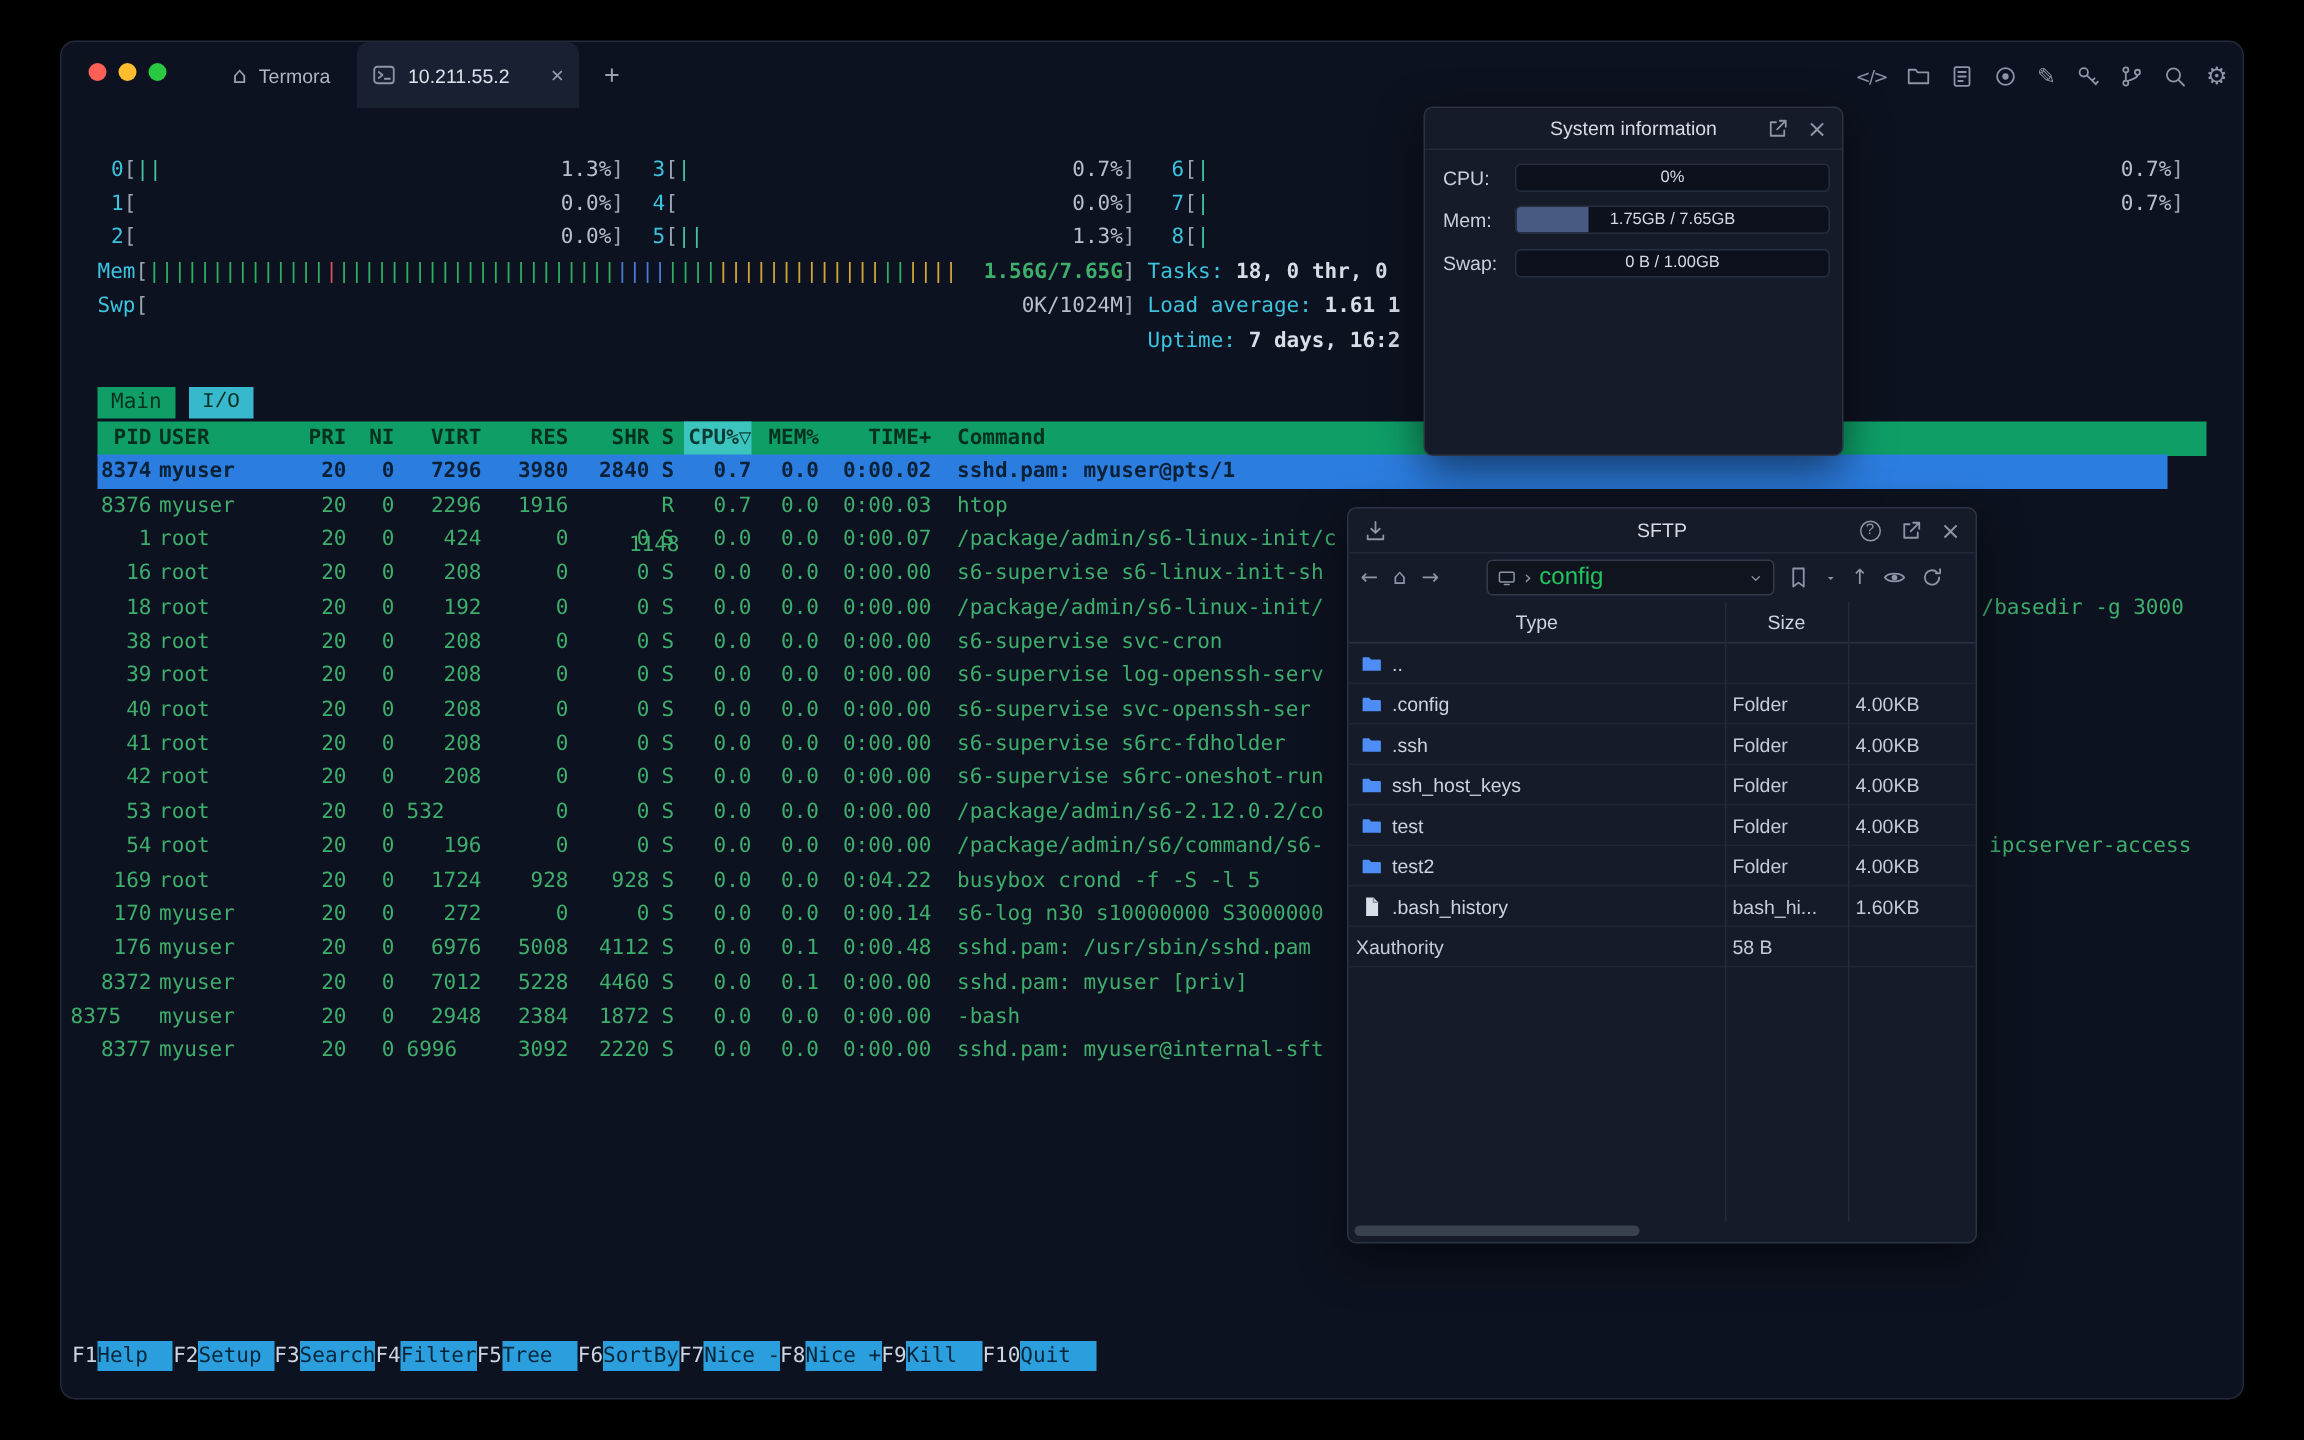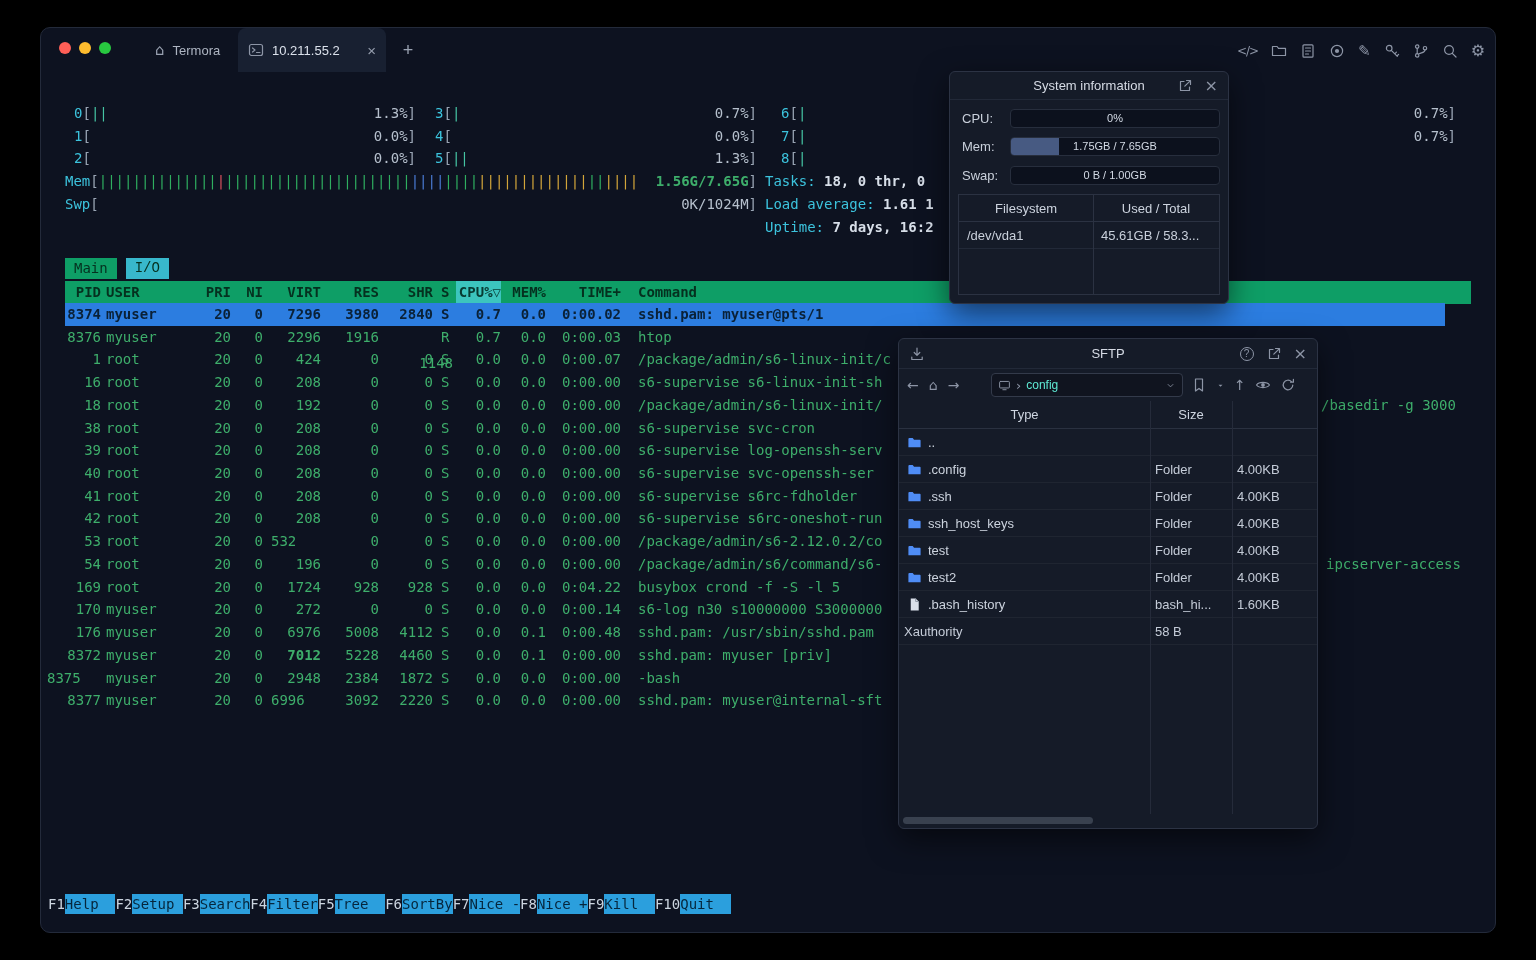--- a/index.html
+++ b/index.html
@@ -86,21 +86,21 @@
 
   
   .sftp{left:857px;top:310px;width:420px;height:491px;}
   .stoolbar{position:absolute;left:0;top:30px;width:100%;height:32px;display:flex;align-items:center;}
   .navicons{position:absolute;left:8px;display:flex;gap:10px;align-items:center;}
   .navicons .ticon{font-size:14px;color:var(--icon-gray);}
   .addrbar{position:absolute;left:92px;width:192px;height:24px;background:#10141f;
     border:1px solid #333a4a;border-radius:4px;display:flex;align-items:center;gap:5px;padding:0 6px;}
   .addrbar .icn svg{width:13px;height:13px;}
   .bsep{color:#8d95a6;font-size:13px;font-family:"DejaVu Sans",sans-serif;}
-  .bpath{color:#5eead4;font-size:12px;}
+  .bpath{color:#22c55e;font-size:16px;}
   .addrsp{flex:1;}
   .righticons{position:absolute;left:292px;display:flex;gap:9px;align-items:center;}
   .righticons .ticon{font-size:14px;color:var(--icon-gray);}
   .caret svg{width:9px;height:9px;}
   .sthead{position:absolute;left:0;top:62px;width:100%;height:28px;display:grid;
     grid-template-columns:251px 82px 1fr;border-bottom:1px solid #2a3140;}
   .sthead span{display:flex;align-items:center;justify-content:center;color:#ced5e0;}
   .sftprows{position:absolute;left:0;top:90px;width:100%;}
   .frow{display:grid;grid-template-columns:251px 82px 1fr;height:27px;border-bottom:1px solid #1f2531;}
   .fnamewrap{display:flex;align-items:center;gap:6px;padding-left:8px;overflow:hidden;}
@@ -423,21 +423,21 @@
           <span class="pcell" style="left: 415px; width: 45px; text-align: right;">0.0</span>
           <span class="pcell" style="left: 463px; width: 42px; text-align: right;">0.1</span>
           <span class="pcell" style="left: 513px; width: 67px; text-align: right;">0:00.48</span>
           <span class="pcell" style="left: 597px; width: 825px; text-align: left;">sshd.pam: /usr/sbin/sshd.pam</span>
         </div>
         <div class="prow" style="top: 571.8px;">
           <span class="pcell" style="left: 24px; width: 36px; text-align: right;">8372</span>
           <span class="pcell" style="left: 65px; width: 85px; text-align: left;">myuser</span>
           <span class="pcell" style="left: 150px; width: 40px; text-align: right;">20</span>
           <span class="pcell" style="left: 195px; width: 27px; text-align: right;">0</span>
-          <span class="pcell" style="left: 230px; width: 50px; text-align: right; font-weight: bold;">7012</span>
+          <span class="pcell" style="left: 230px; width: 50px; text-align: right;">7012</span>
           <span class="pcell" style="left: 288px; width: 50px; text-align: right;">5228</span>
           <span class="pcell" style="left: 346px; width: 46px; text-align: right;">4460</span>
           <span class="pcell" style="left: 400px; width: 20px; text-align: left;">S</span>
           <span class="pcell" style="left: 415px; width: 45px; text-align: right;">0.0</span>
           <span class="pcell" style="left: 463px; width: 42px; text-align: right;">0.1</span>
           <span class="pcell" style="left: 513px; width: 67px; text-align: right;">0:00.00</span>
           <span class="pcell" style="left: 597px; width: 825px; text-align: left;">sshd.pam: myuser [priv]</span>
         </div>
         <div class="prow" style="top: 594.52px;">
           <span class="pcell" style="left: 6px; width: 36px; ">8375</span>
@@ -497,31 +497,20 @@
       <div class="sibar">
         <div class="sifill" id="memfill" style="width: 23%;"></div>
         <span class="sibartext">1.75GB / 7.65GB</span>
       </div>
     </div>
     <div class="sirow" style="top:93px">
       <span class="silabel">Swap:</span>
       <div class="sibar">
         <span class="sibartext">0 B / 1.00GB</span>
       </div>
-    </div>
-    <div class="sitable">
-      <div class="sithead">
-        <span>Filesystem</span>
-        <span>Used / Total</span>
-      </div>
-      <div class="sitrow">
-        <span>/dev/vda1</span>
-        <span>45.61GB / 58.3...</span>
-      </div>
-      <div class="sidiv"></div>
     </div>
   </div>
 
   <div class="panel sftp">
     <div class="ptitle">
       <span class="plefticon">
         <span class="icn">
             <svg viewBox="0 0 16 16">
               <path d="M8 2v7M5.2 6.5L8 9.3l2.8-2.8M2.8 11v2.5h10.4V11" stroke="currentColor" fill="none" stroke-width="1.2" stroke-linecap="round" stroke-linejoin="round"></path>
             </svg>

